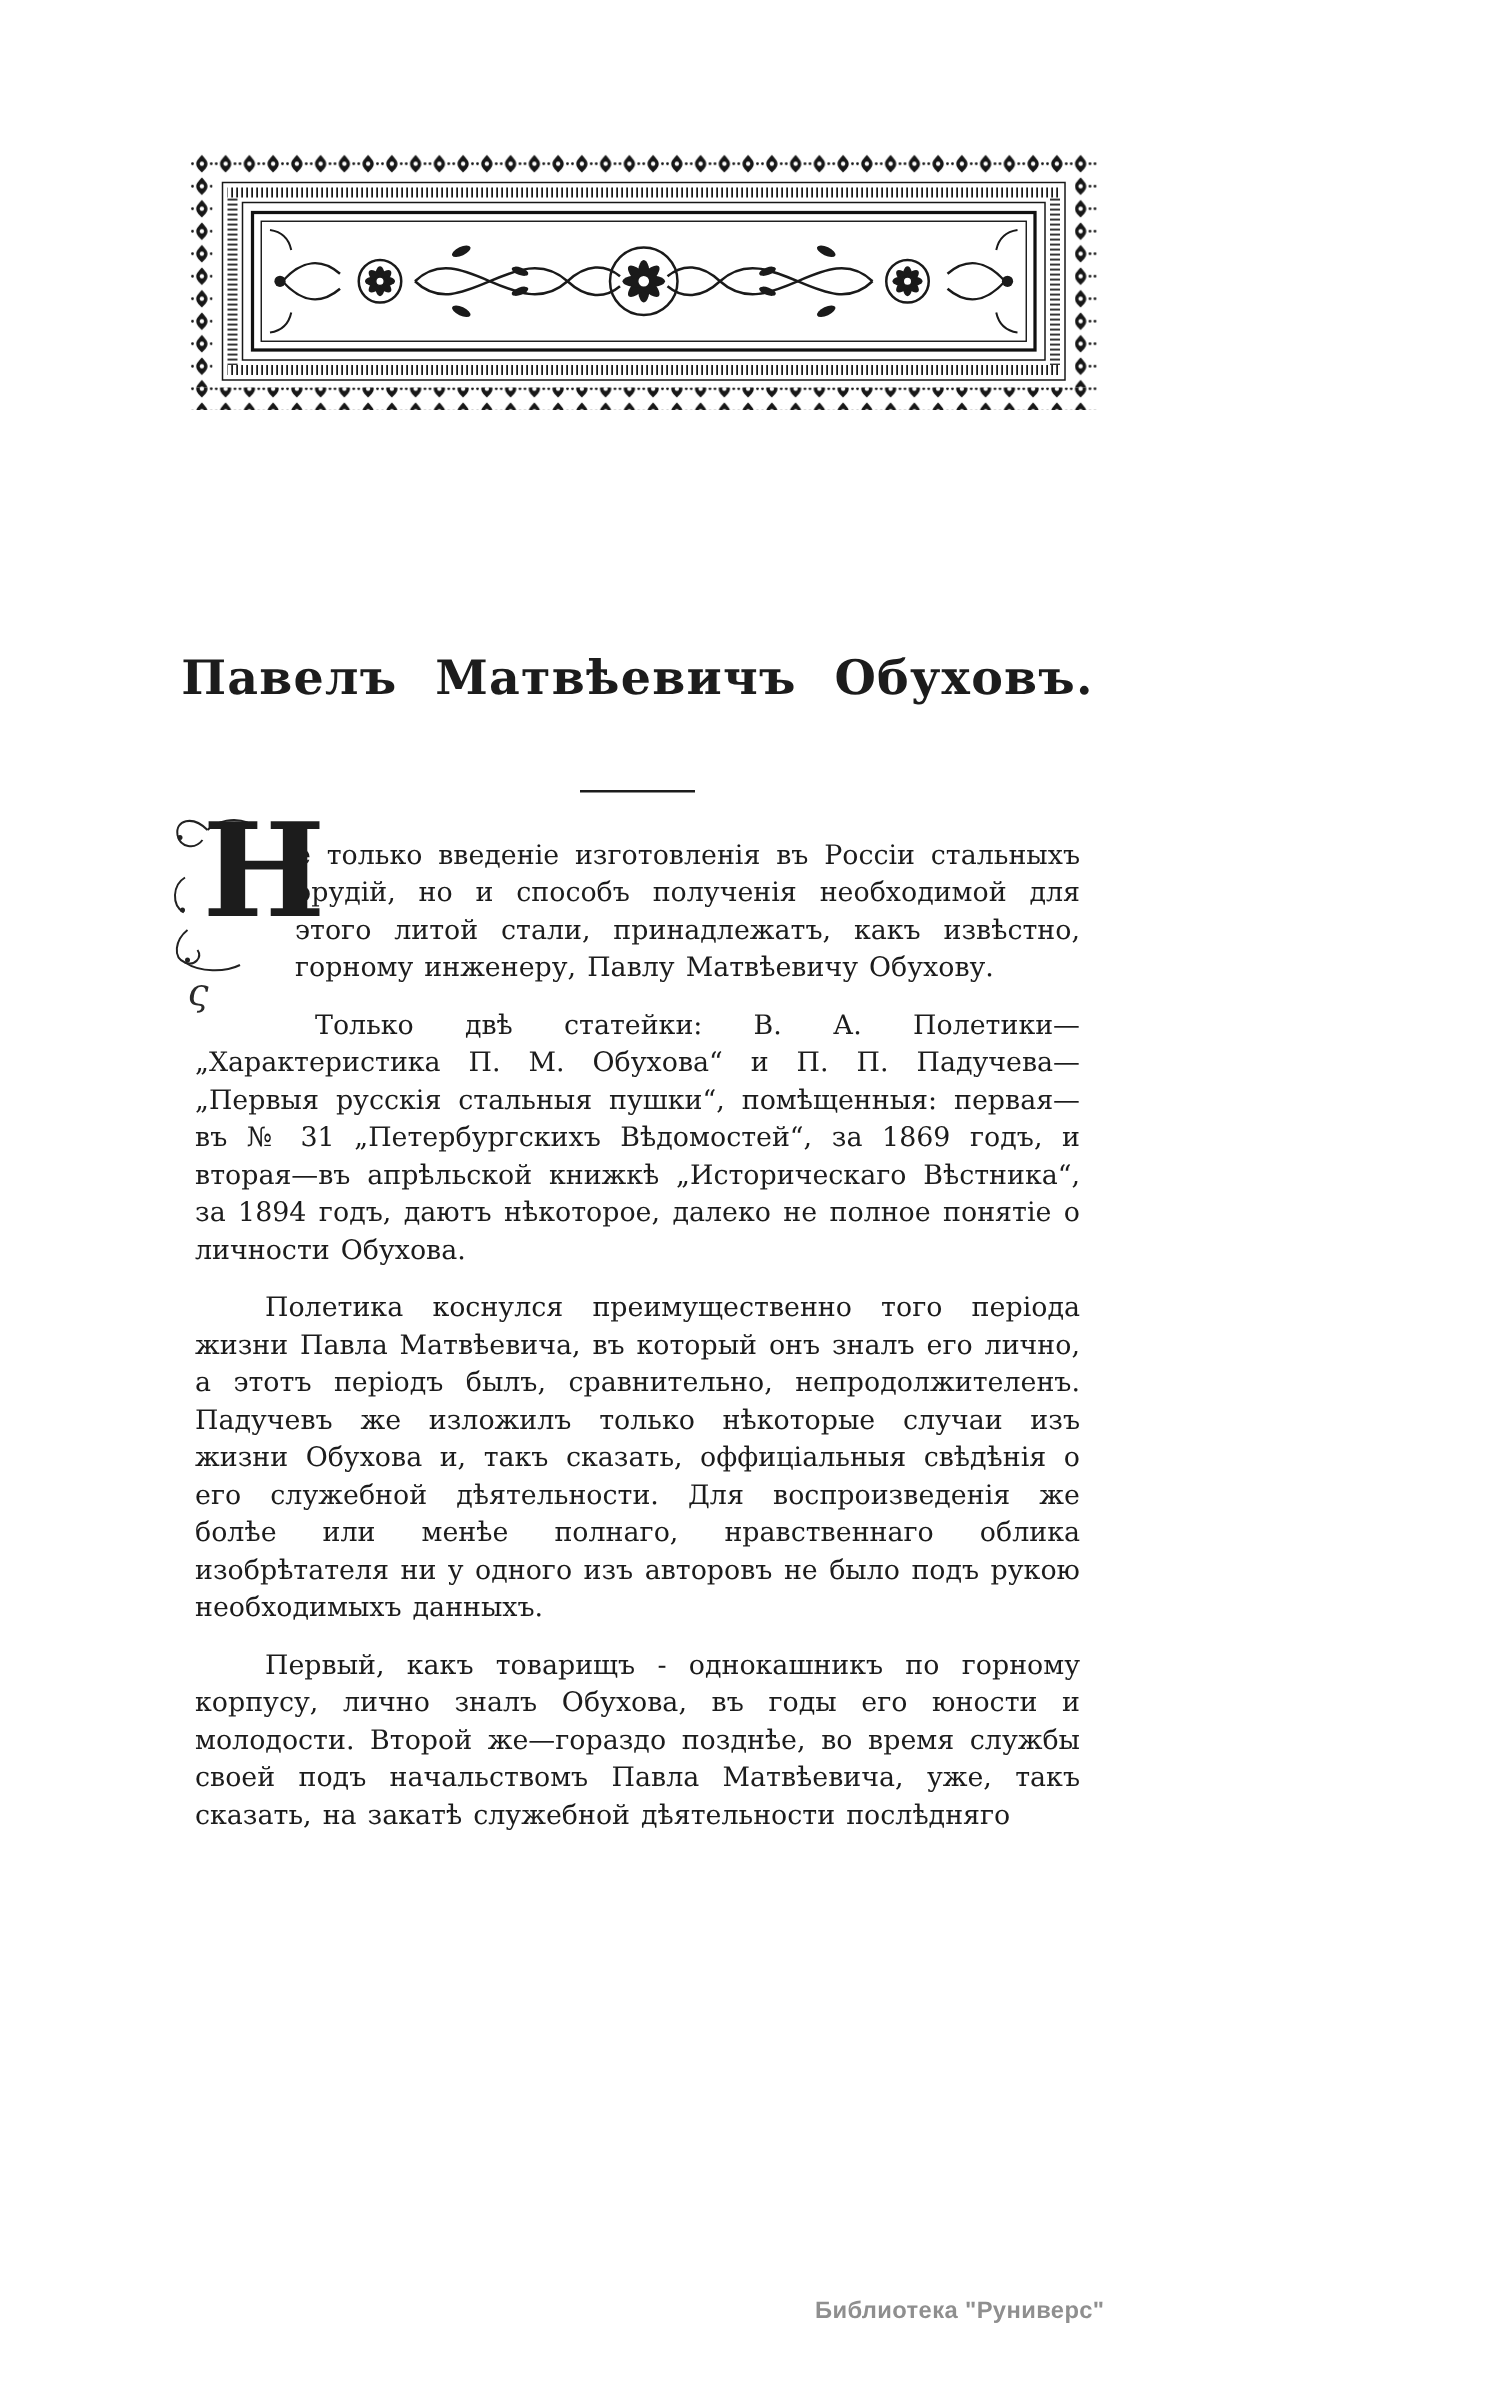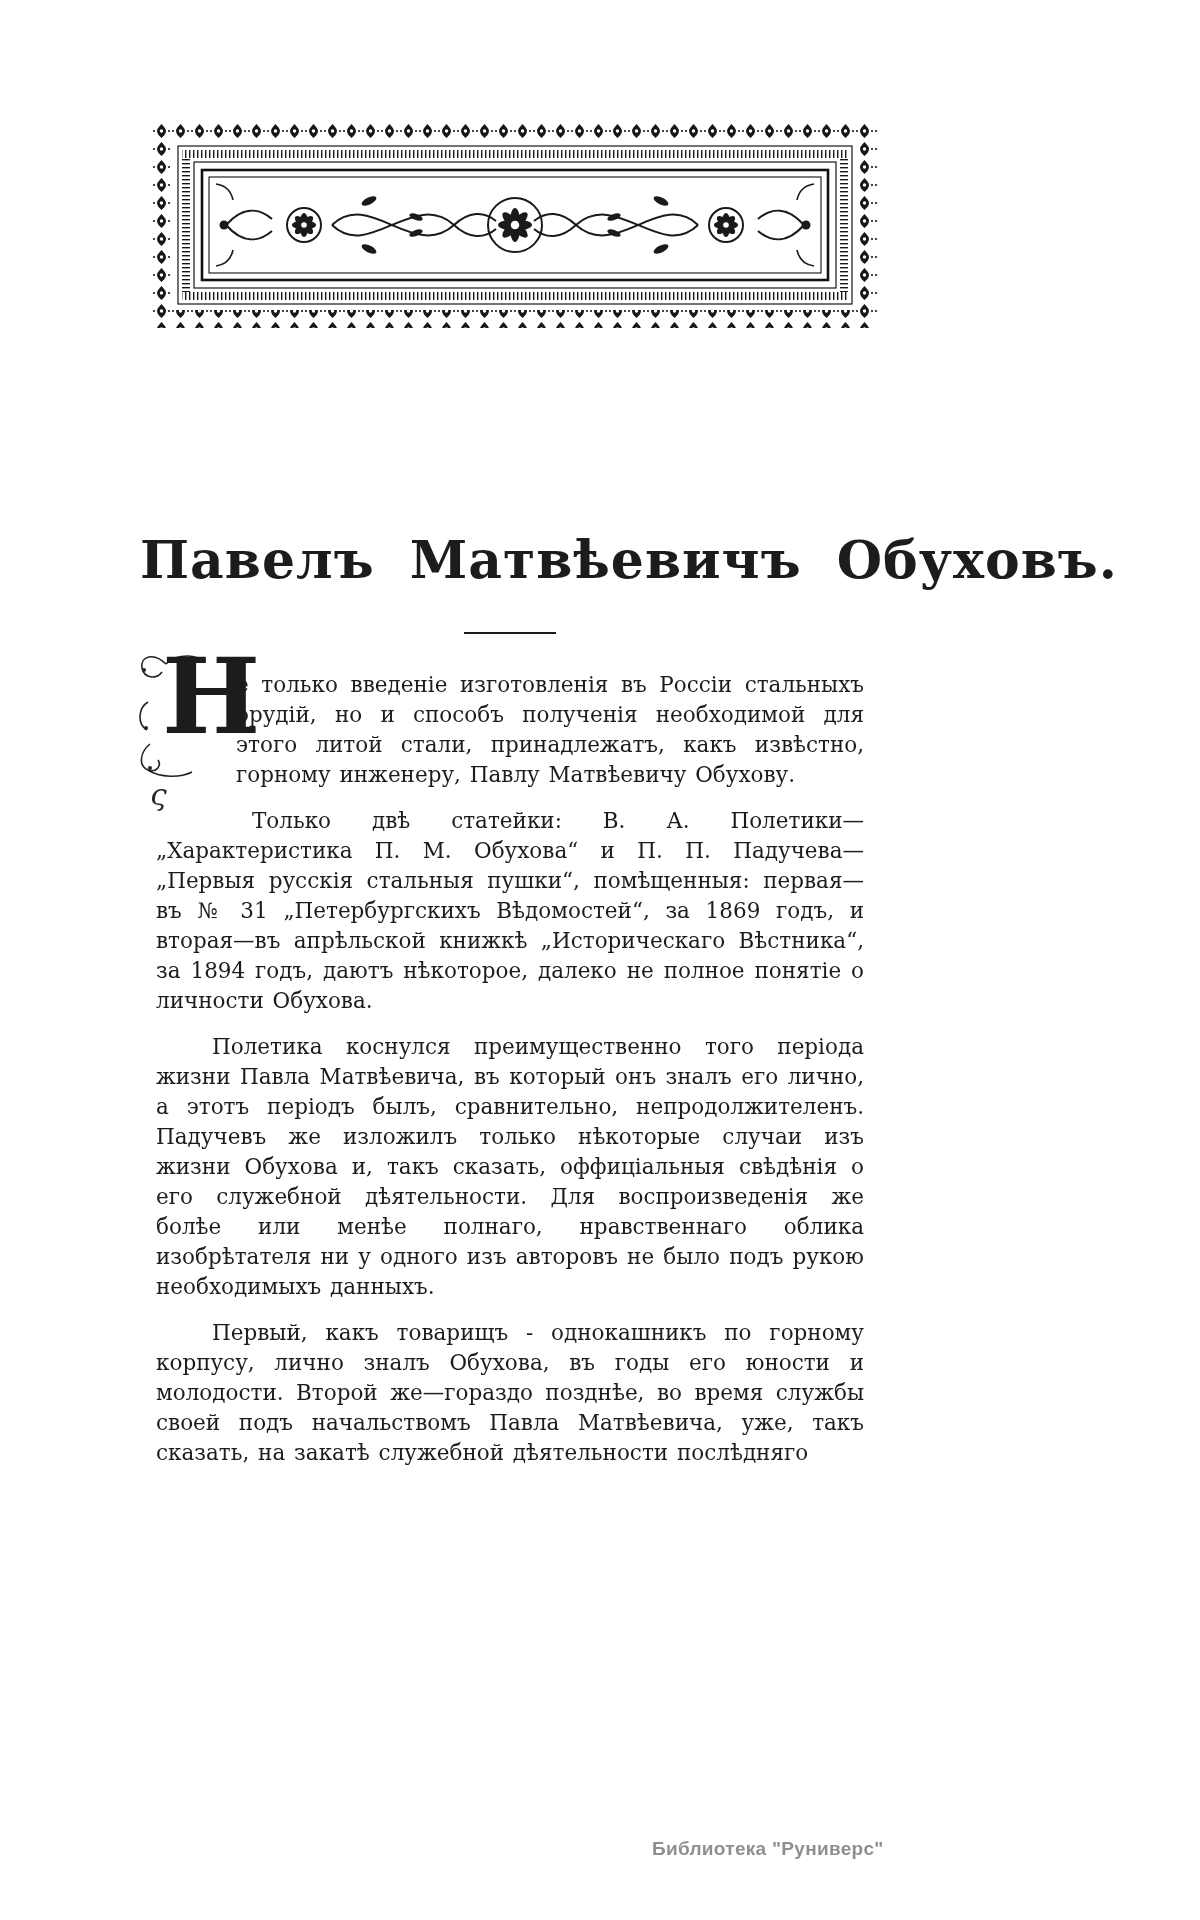--- a/index.html
+++ b/index.html
@@ -21,21 +21,21 @@
   .ornament {
     position:absolute;
     top:122px; left:12px;
     width:726px; height:206px;
   }
   .page-title {
     position:absolute;
     top:494px; left:0; width:100%;
     text-align:center;
     font-weight:700;
-    font-size:52px;
+    font-size:38px;
     letter-spacing:1px;
     word-spacing:16px;
     white-space:nowrap;
   }
   .page-subtitle {
     position:absolute;
     top:578px; left:0; width:100%;
     text-align:center;
     font-weight:700;
     font-size:20px;

